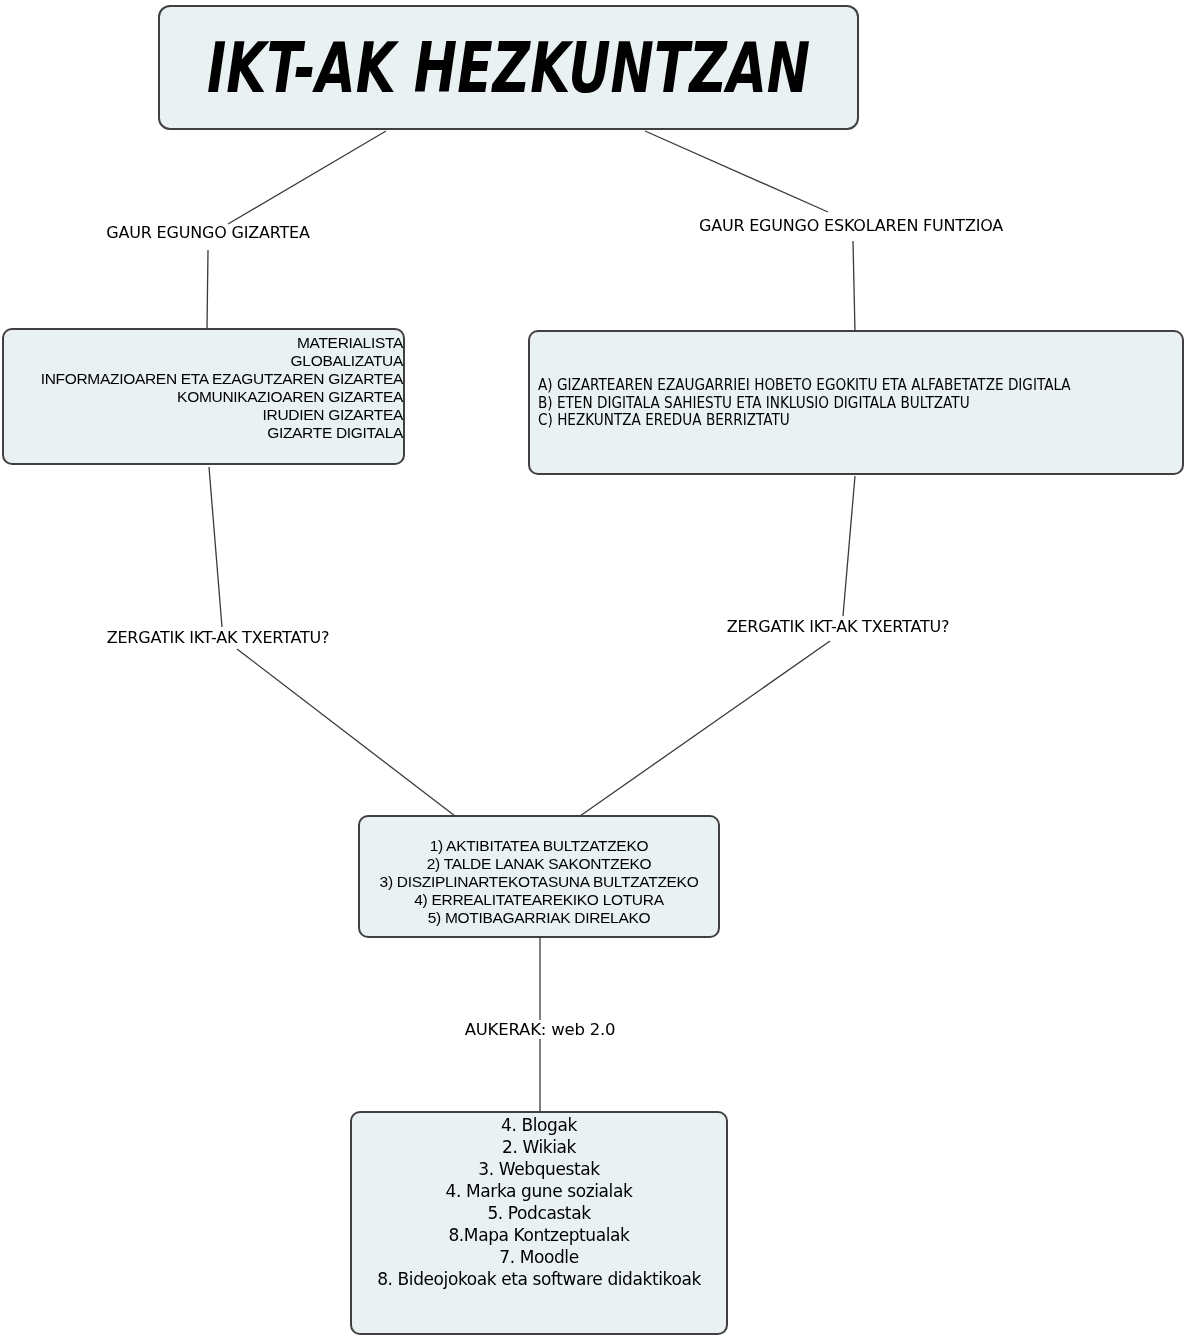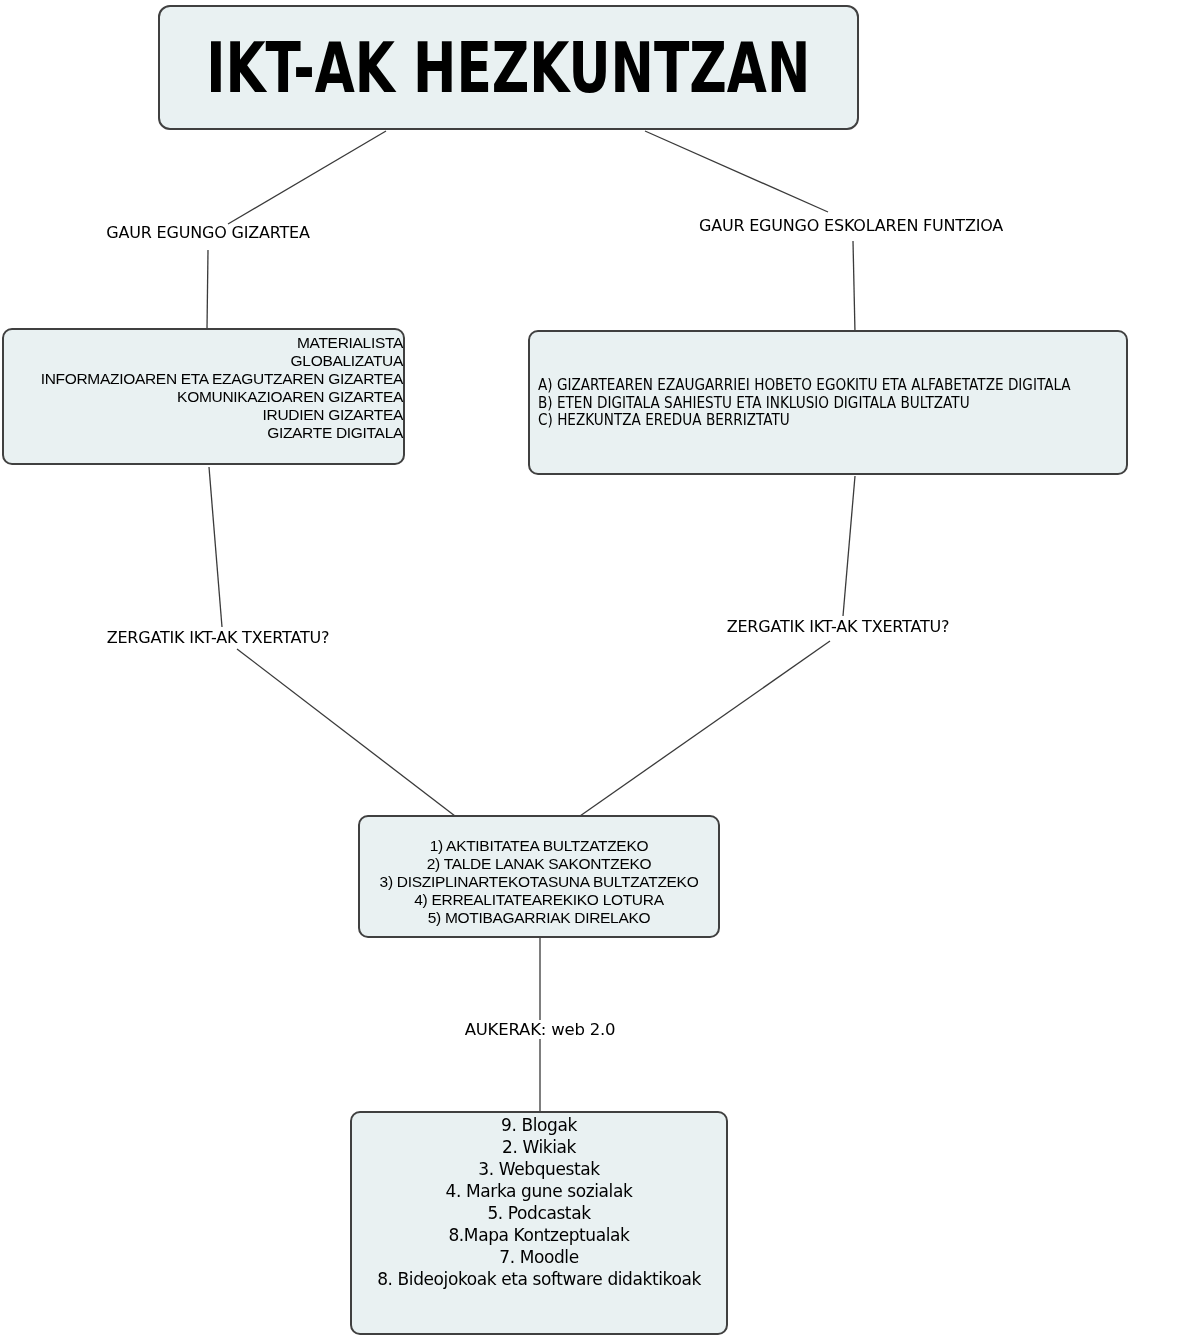--- a/index.html
+++ b/index.html
@@ -22,21 +22,21 @@
     background: #e9f1f2;
     border: 2px solid #404040;
     border-radius: 10px;
     box-sizing: border-box;
   }
   
   .title-box {
     left: 158px; top: 5px;
     width: 701px; height: 125px;
     border-radius: 12px;
-    display: flex; align-items: center; justify-content: center;
+    display: flex; align-items: center; justify-content: center; font-style: italic;
   }
   .title-text {
     font-family: "DejaVu Sans", sans-serif;
     font-weight: bold;
     font-size: 70px;
     white-space: nowrap;
     transform: scaleX(0.74);
     transform-origin: center center;
     letter-spacing: 0px;
   }
@@ -48,21 +48,21 @@
     line-height: 18px;
   }
   .society-box {
     left: 2px; top: 328px;
     width: 403px; height: 137px;
     text-align: right;
     padding-top: 4px;
   }
   .school-box {
     left: 528px; top: 330px;
-    width: 600px; height: 145px;
+    width: 656px; height: 145px;
     display: flex; flex-direction: column; justify-content: center;
     padding-left: 8px;
   }
   .school-inner {
     width: 740px;
     transform: scaleX(0.85);
     transform-origin: left center;
     font-size: 16px;
     line-height: 17.5px;
     letter-spacing: 0;
@@ -151,21 +151,21 @@
 
   <div class="node caps reasons-box">
     <div class="bl">1) AKTIBITATEA BULTZATZEKO</div>
     <div class="bl">2) TALDE LANAK SAKONTZEKO</div>
     <div class="bl">3) DISZIPLINARTEKOTASUNA BULTZATZEKO</div>
     <div class="bl">4) ERREALITATEAREKIKO LOTURA</div>
     <div class="bl">5) MOTIBAGARRIAK DIRELAKO</div>
   </div>
 
   <div class="node tools-box">
-    <div class="bl">9. Blogak</div>
+    <div class="bl">4. Blogak</div>
     <div class="bl">2. Wikiak</div>
     <div class="bl">3. Webquestak</div>
     <div class="bl">4. Marka gune sozialak</div>
     <div class="bl">5. Podcastak</div>
     <div class="bl">8.Mapa Kontzeptualak</div>
     <div class="bl">7. Moodle</div>
     <div class="bl">8. Bideojokoak eta software didaktikoak</div>
   </div>
 
 </div>

